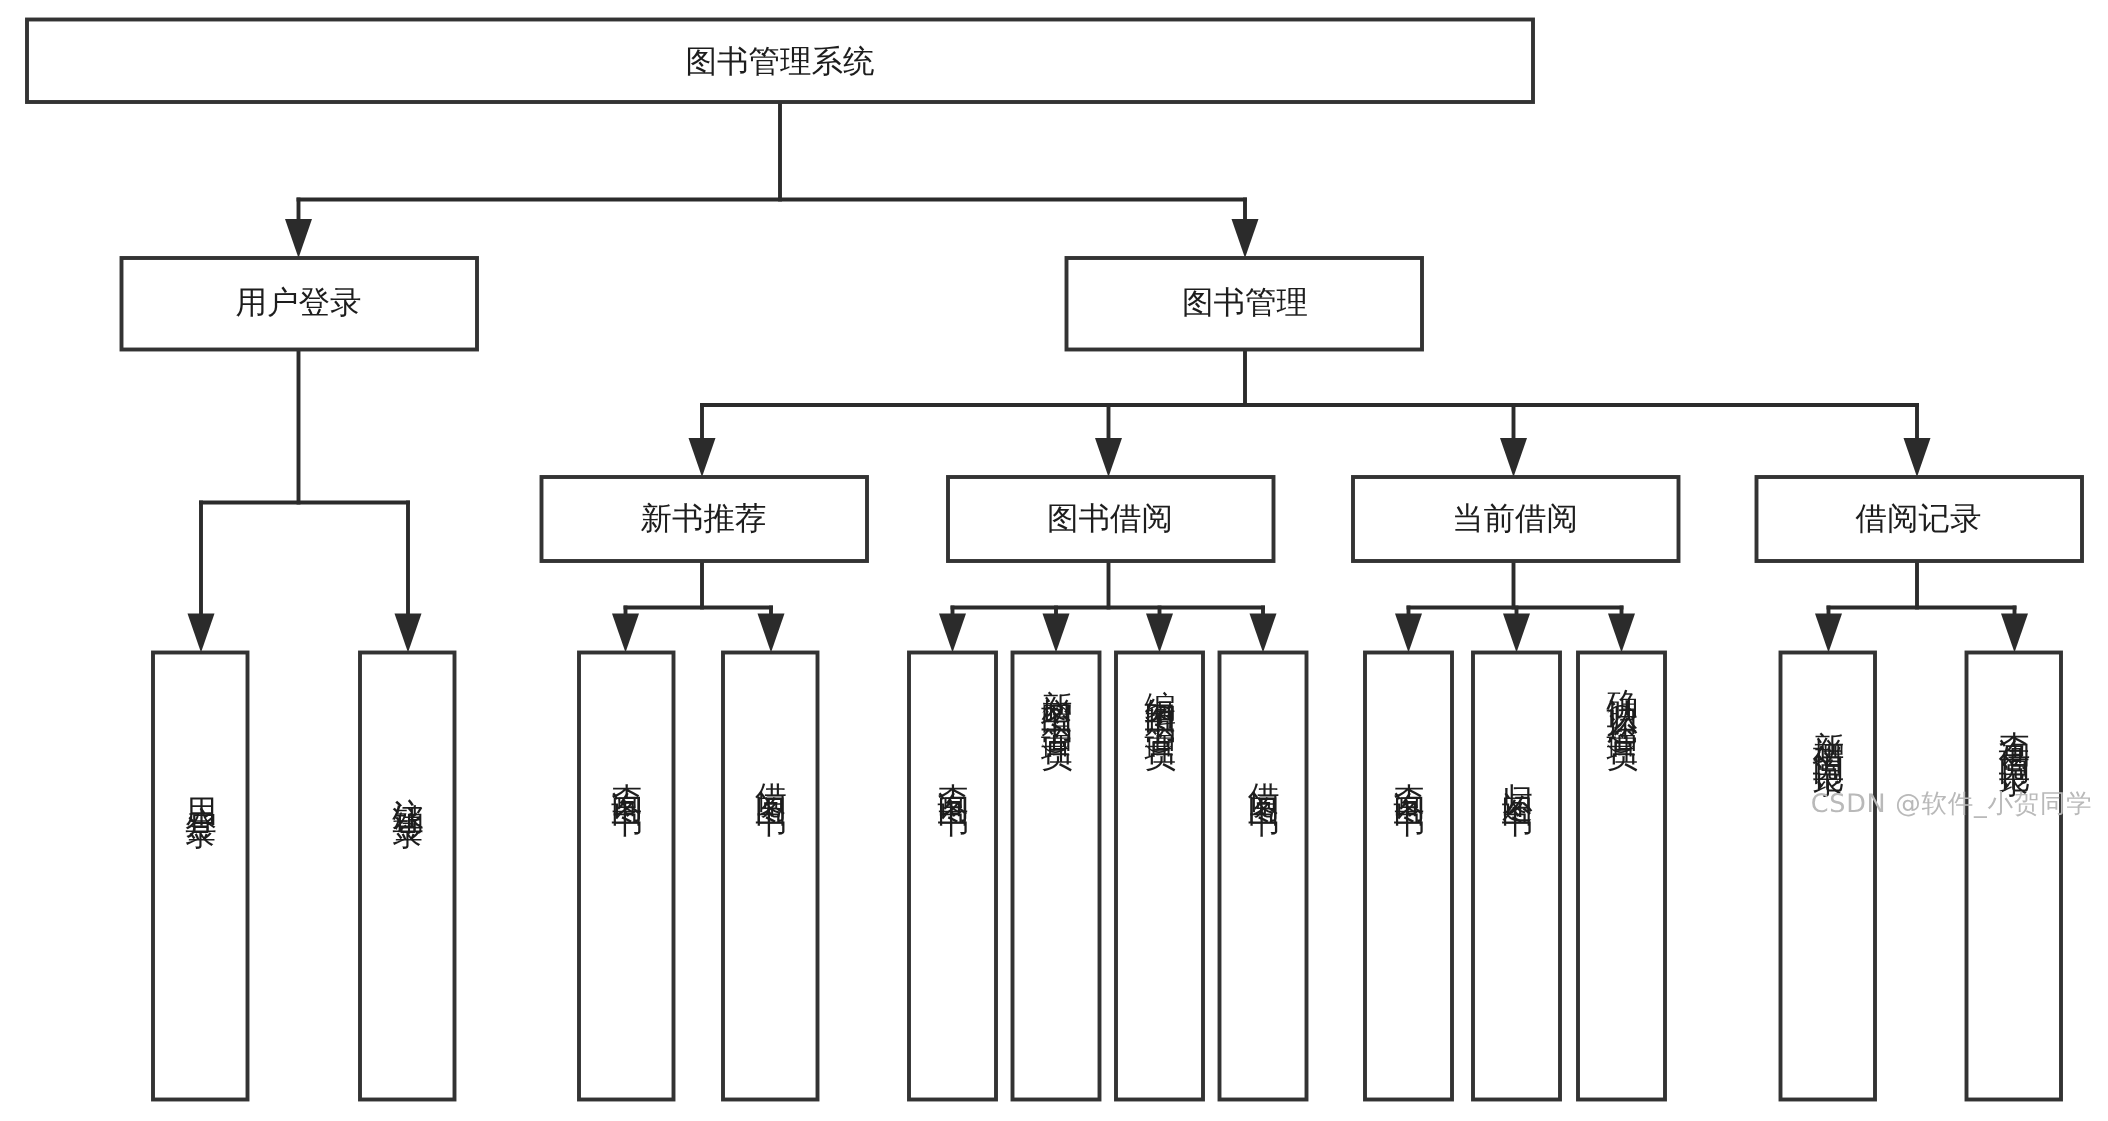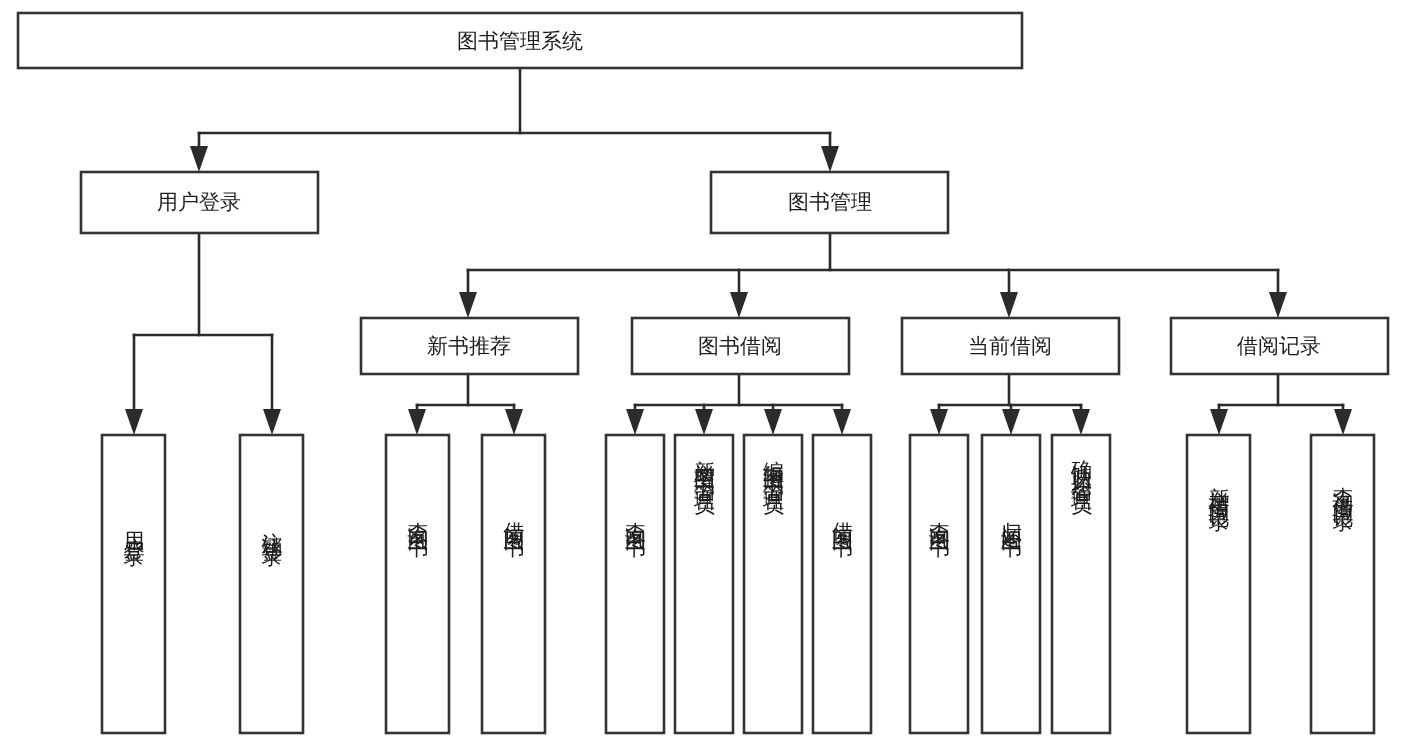--- a/index.html
+++ b/index.html
@@ -235,14 +235,15 @@
   <div class="leaf-text-wrap" style="left:1052px; top:443px; width:58px; height:290px;">
     <span class="leaf-text">确认归还（管理员）</span>
   </div>
   <div class="leaf-text-wrap" style="left:1187px; top:470px; width:63px; height:260px;">
     <span class="leaf-text">新增借阅记录</span>
   </div>
   <div class="leaf-text-wrap" style="left:1311px; top:470px; width:63px; height:260px;">
     <span class="leaf-text">查询借阅记录</span>
   </div>
 
+  <div class="watermark">CSDN @软件_小贺同学</div>
 
 </div>
 
 </body></html>

